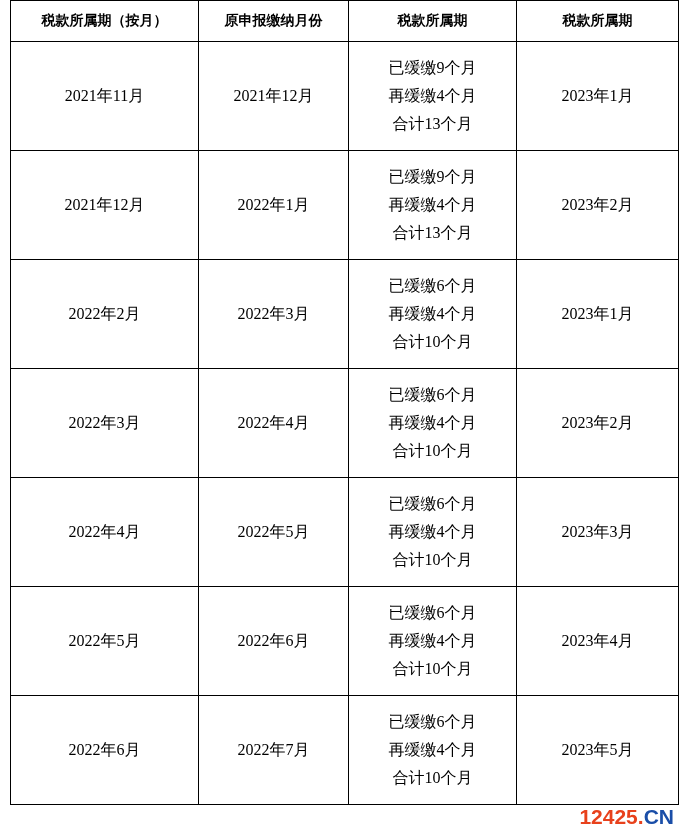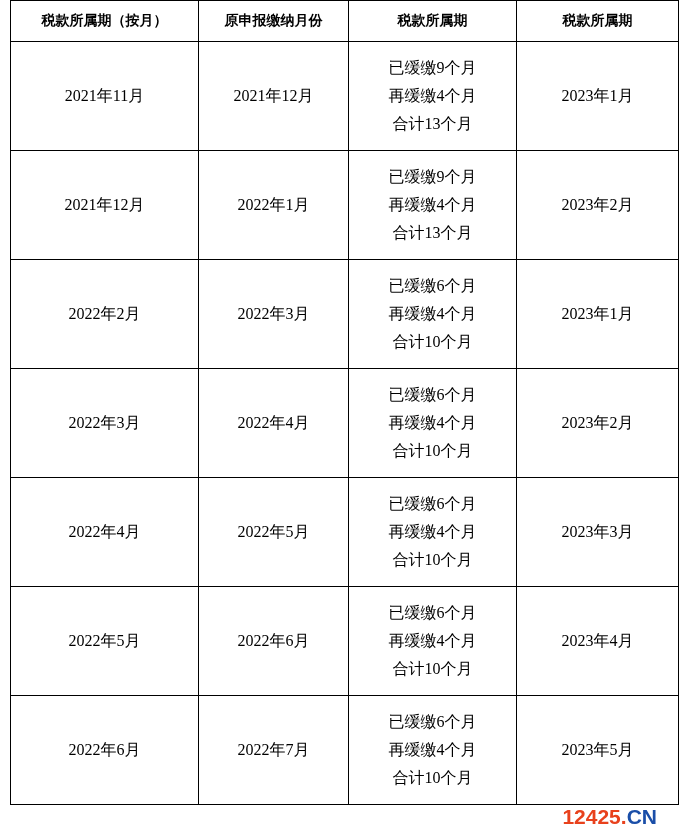--- a/index.html
+++ b/index.html
@@ -51,21 +51,21 @@
   }
   .multi-line {
     display: block;
   }
   .multi-line span {
     display: block;
     line-height: 1.75;
   }
   .watermark {
     position: absolute;
-    right: 31px;
+    right: 14px;
     bottom: 6px;
     font-family: "Liberation Sans", sans-serif;
     font-size: 21px;
     font-weight: bold;
     letter-spacing: 0px;
     white-space: nowrap;
   }
   .watermark .wm-num { color: #e8411c; }
   .watermark .wm-dot { color: #e8411c; }
   .watermark .wm-cn { color: #1a4ea8; }

